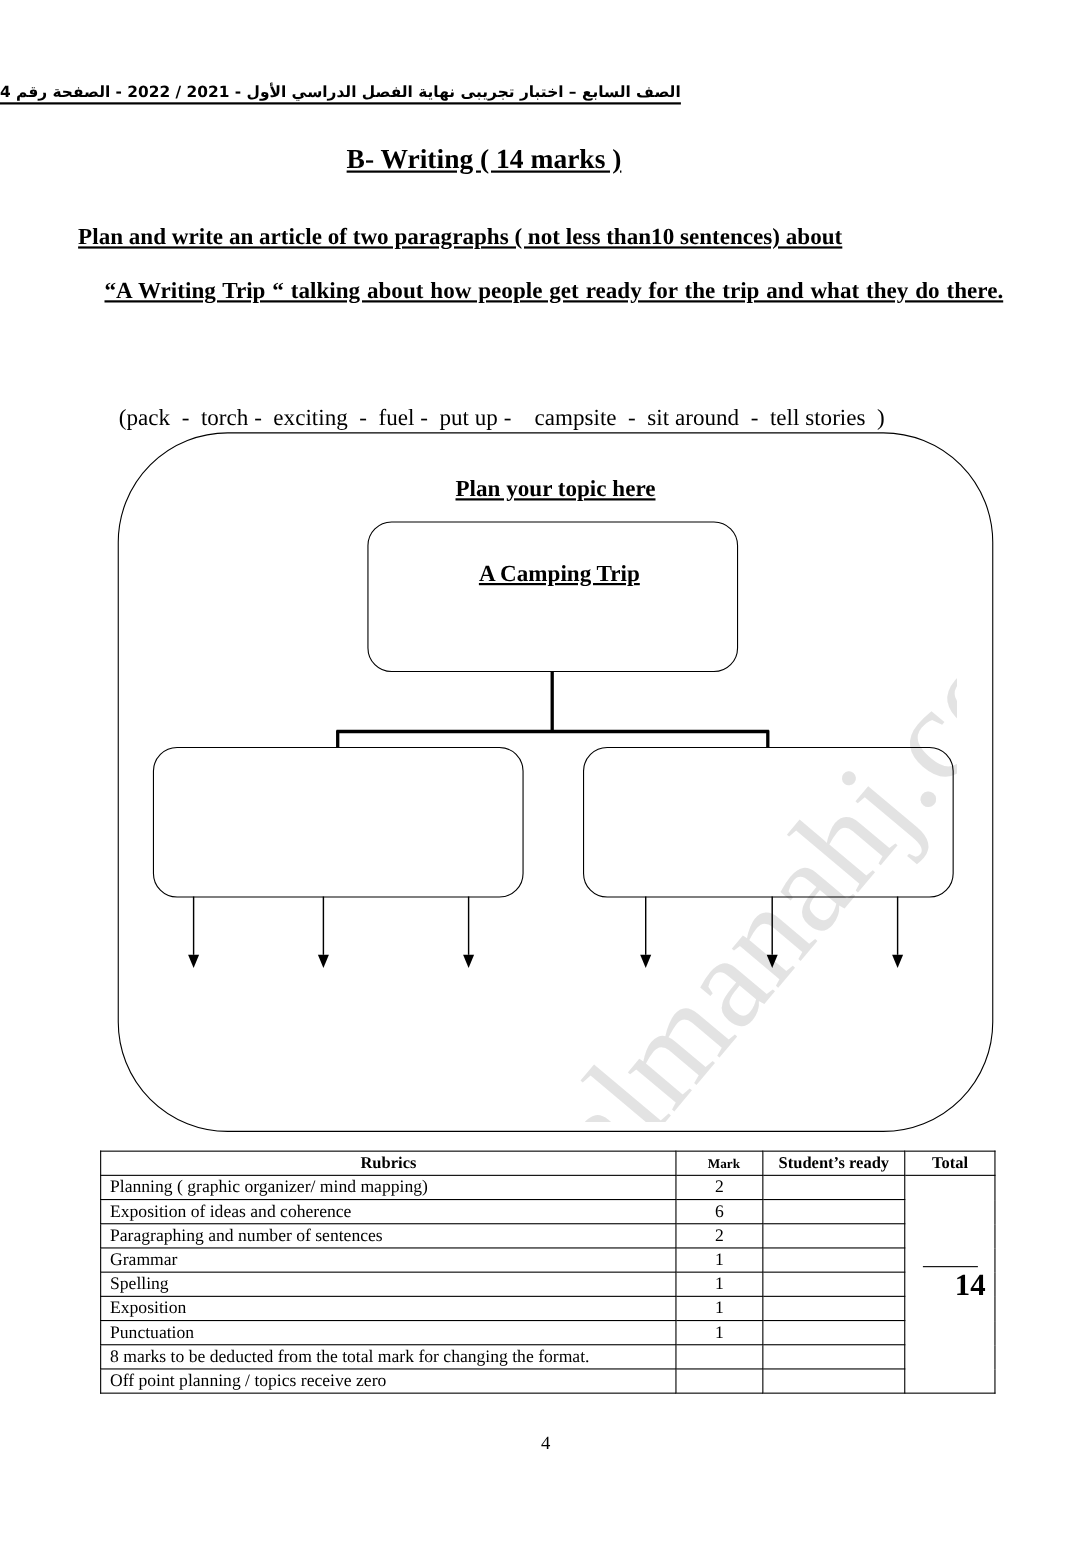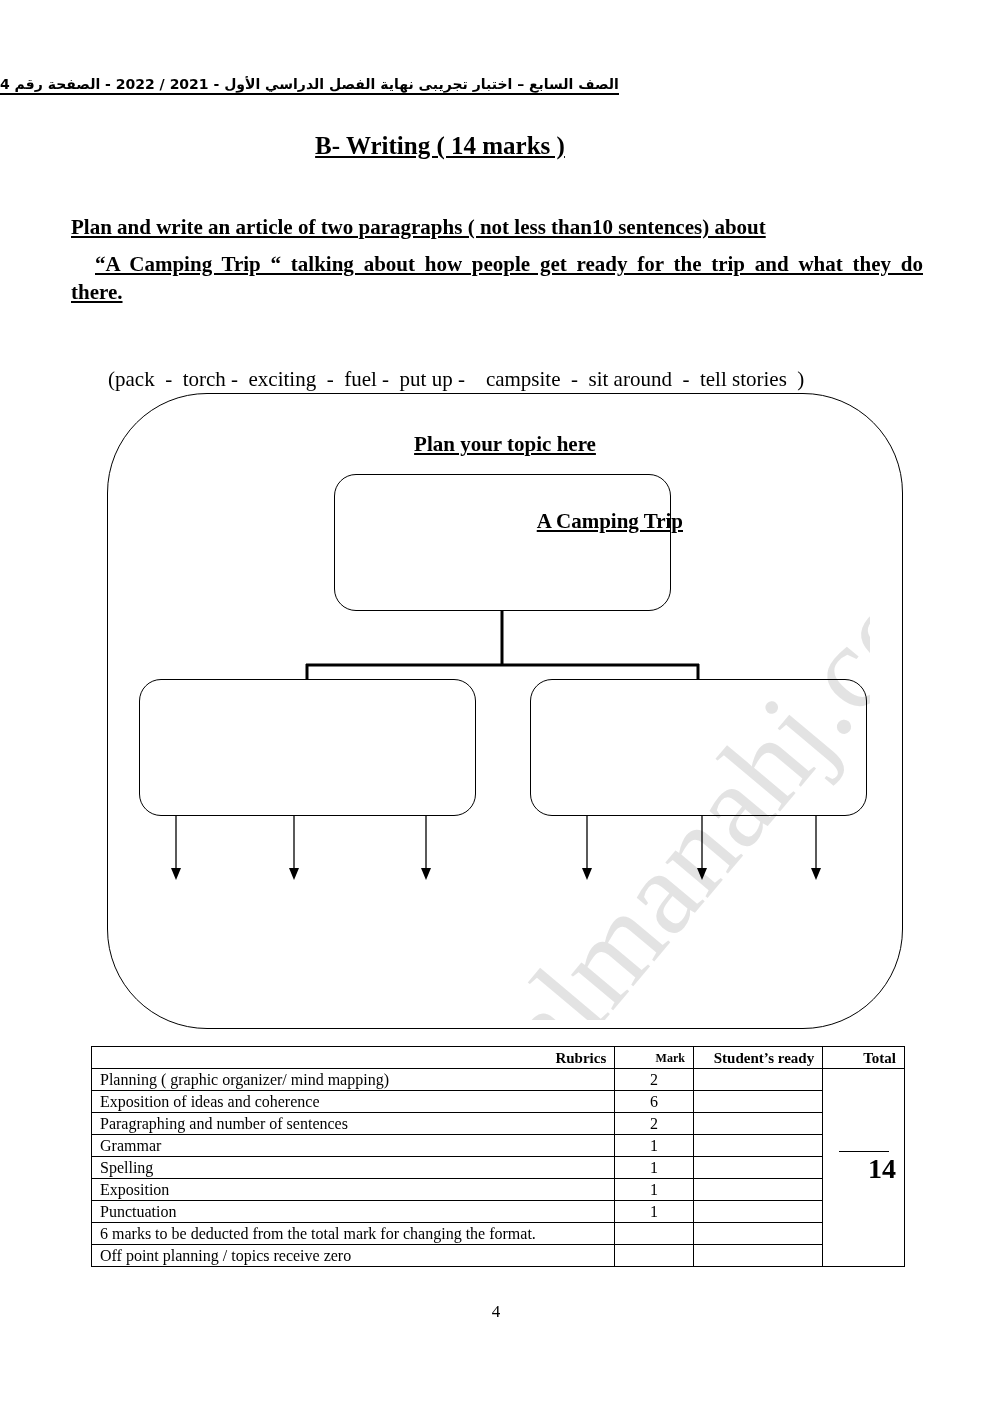--- a/index.html
+++ b/index.html
@@ -1,35 +1,35 @@
 <!DOCTYPE html>
 <html><head>
 <meta charset="utf-8">
 <style>
   html, body { margin:0; padding:0; background:#fff; }
   body { width:992px; height:1403px; position:relative; overflow:hidden; font-family:"Liberation Serif", serif; color:#000; }
   .abs { position:absolute; }
   .header-ar { left:0; width:992px; top:76px; text-align:left; font-family:"DejaVu Sans", sans-serif; font-weight:bold; font-size:14px; direction:rtl; }
   .header-ar span { display:inline-block; border-bottom:2px solid #000; padding-bottom:1px; }
   .section-title { left:0; width:880px; top:132px; text-align:center; font-weight:bold; font-size:25px; text-decoration:underline; }
-  .instr { left:71px; top:215px; font-weight:bold; font-size:21px; text-decoration:underline; }
+  .instr { left:71px; top:203px; font-weight:bold; font-size:21px; text-decoration:underline; }
   .topic-line { left:71px; top:250px; width:852px; font-weight:bold; font-size:21px; line-height:28px; text-decoration:underline; text-align:justify; text-indent:24px; word-spacing:1px; }
   .keywords { left:108px; top:323px; font-size:21px; white-space:pre;margin-top:44px; }
   .watermark { left:170px; top:320px; width:700px; height:700px; pointer-events:none; }
   .plan-frame { left:107px; top:393px; width:794px; height:634px; border:1.5px solid #000; border-radius:100px; }
   .plan-title { left:0; width:1010px; top:432px; text-align:center; font-weight:bold; font-size:21px; text-decoration:underline; }
   .box { border:1.5px solid #000; border-radius:22px; background:transparent; }
   .box-main { left:334px; top:474px; width:335px; height:135px; }
-  .box-main-label { left:334px; width:349px; top:509px; text-align:right; font-weight:bold; font-size:21px; text-decoration:underline; }
+  .box-main-label { left:334px; width:349px; top:509px; text-align:center; font-weight:bold; font-size:21px; text-decoration:underline; }
   .box-left { left:139px; top:679px; width:335px; height:135px; }
   .box-right { left:530px; top:679px; width:335px; height:135px; }
   .connector { left:0; top:0; width:992px; height:1403px; pointer-events:none; }
   table.rubrics { position:absolute; left:91px; top:1046px; width:814px; border-collapse:collapse; font-size:16px; }
   table.rubrics td, table.rubrics th { border:1px solid #000; padding:0 8px; height:21px; line-height:20px; }
-  table.rubrics th { font-weight:bold; font-size:15px; text-align:right; }
+  table.rubrics th { font-weight:bold; font-size:15px; text-align:center; }
   table.rubrics td.mark { text-align:center; }
   .col1 { width:512px; } .col2 { width:54px; } .col3 { width:113px; } .col4 { width:65px; }
   .total-cell { text-align:right; vertical-align:middle;font-weight:bold; }
   .total-line { display:block; width:50px; margin:0 auto; border-top:1px solid #000; height:0; }
   .total-val { display:block; font-size:28px; line-height:30px; margin-top:2px; }
   .page-num { left:0; width:992px; top:1302px; text-align:center; font-size:17px; }
 </style>
 </head>
 <body>
 
@@ -38,21 +38,21 @@
 </svg>
 
 <div class="abs header-ar">
   <span>الصف السابع – اختبار تجريبى نهاية الفصل الدراسي الأول  -  2021 / 2022 - الصفحة رقم 4</span>
 </div>
 
 <div class="abs section-title">B- Writing ( 14 marks )</div>
 
 <div class="abs instr">Plan and write an article of two paragraphs ( not less than10 sentences) about</div>
 
-<div class="abs topic-line">“A Camping Trip “ talking about how people get ready for the trip and what they do there.</div>
+<div class="abs topic-line">“A Writing Trip “ talking about how people get ready for the trip and what they do there.</div>
 
 <div class="abs keywords">(pack  -  torch -  exciting  -  fuel -  put up -    campsite  -  sit around  -  tell stories  )</div>
 
 <div class="abs plan-frame"></div>
 <div class="abs plan-title">Plan your topic here</div>
 
 <div class="abs box box-main"></div>
 <div class="abs box-main-label">A Camping Trip</div>
 
 <div class="abs box box-left"><span></span></div>
@@ -127,21 +127,21 @@
     <td>Exposition</td>
     <td class="mark">1</td>
     <td></td>
   </tr>
   <tr>
     <td>Punctuation</td>
     <td class="mark">1</td>
     <td></td>
   </tr>
   <tr>
-    <td>6 marks to be deducted from the total mark for changing the format.</td>
+    <td>8 marks to be deducted from the total mark for changing the format.</td>
     <td class="mark"></td>
     <td></td>
   </tr>
   <tr>
     <td>Off point planning / topics receive zero</td>
     <td class="mark"></td>
     <td></td>
   </tr>
 </tbody>
   </table>

